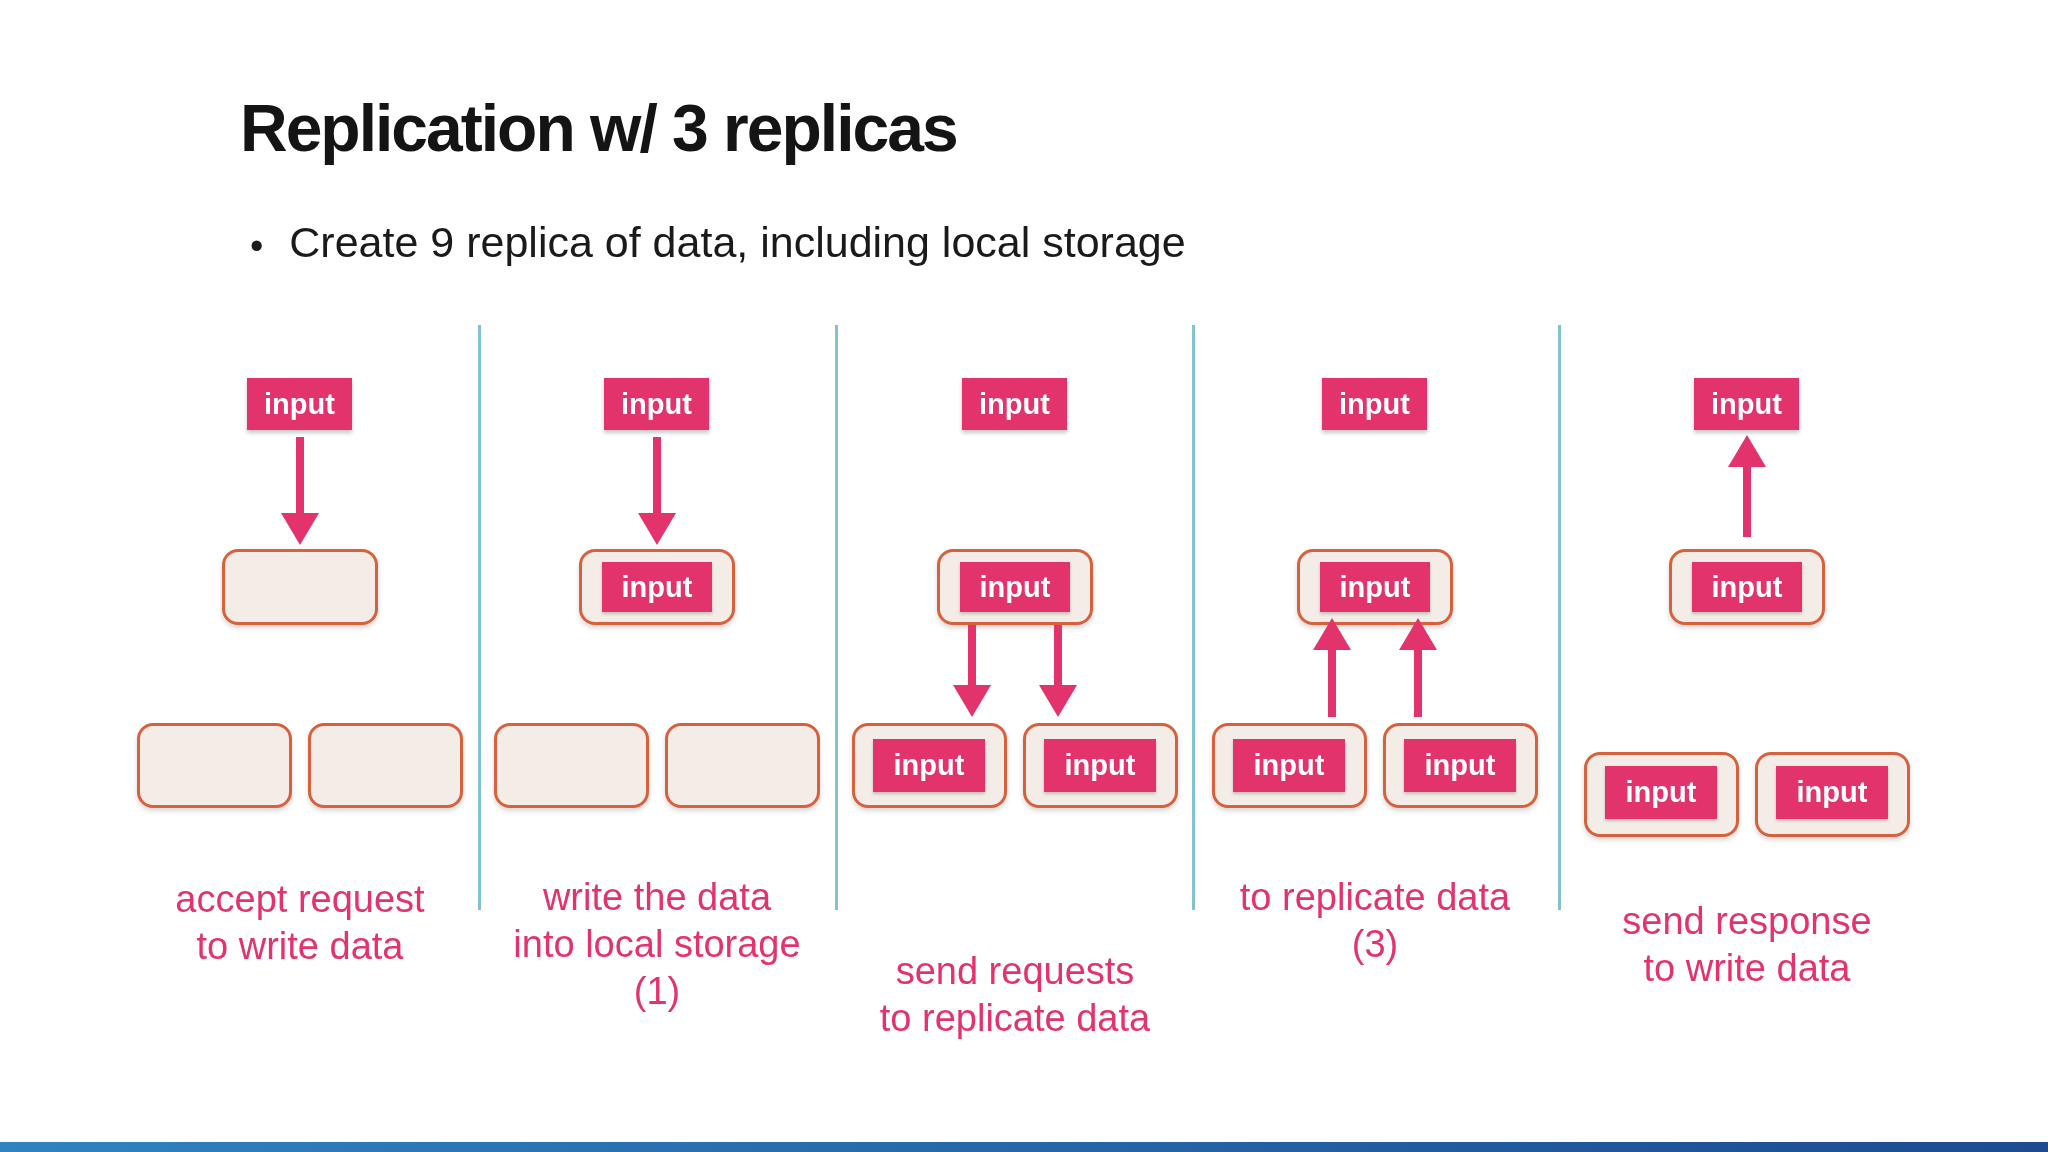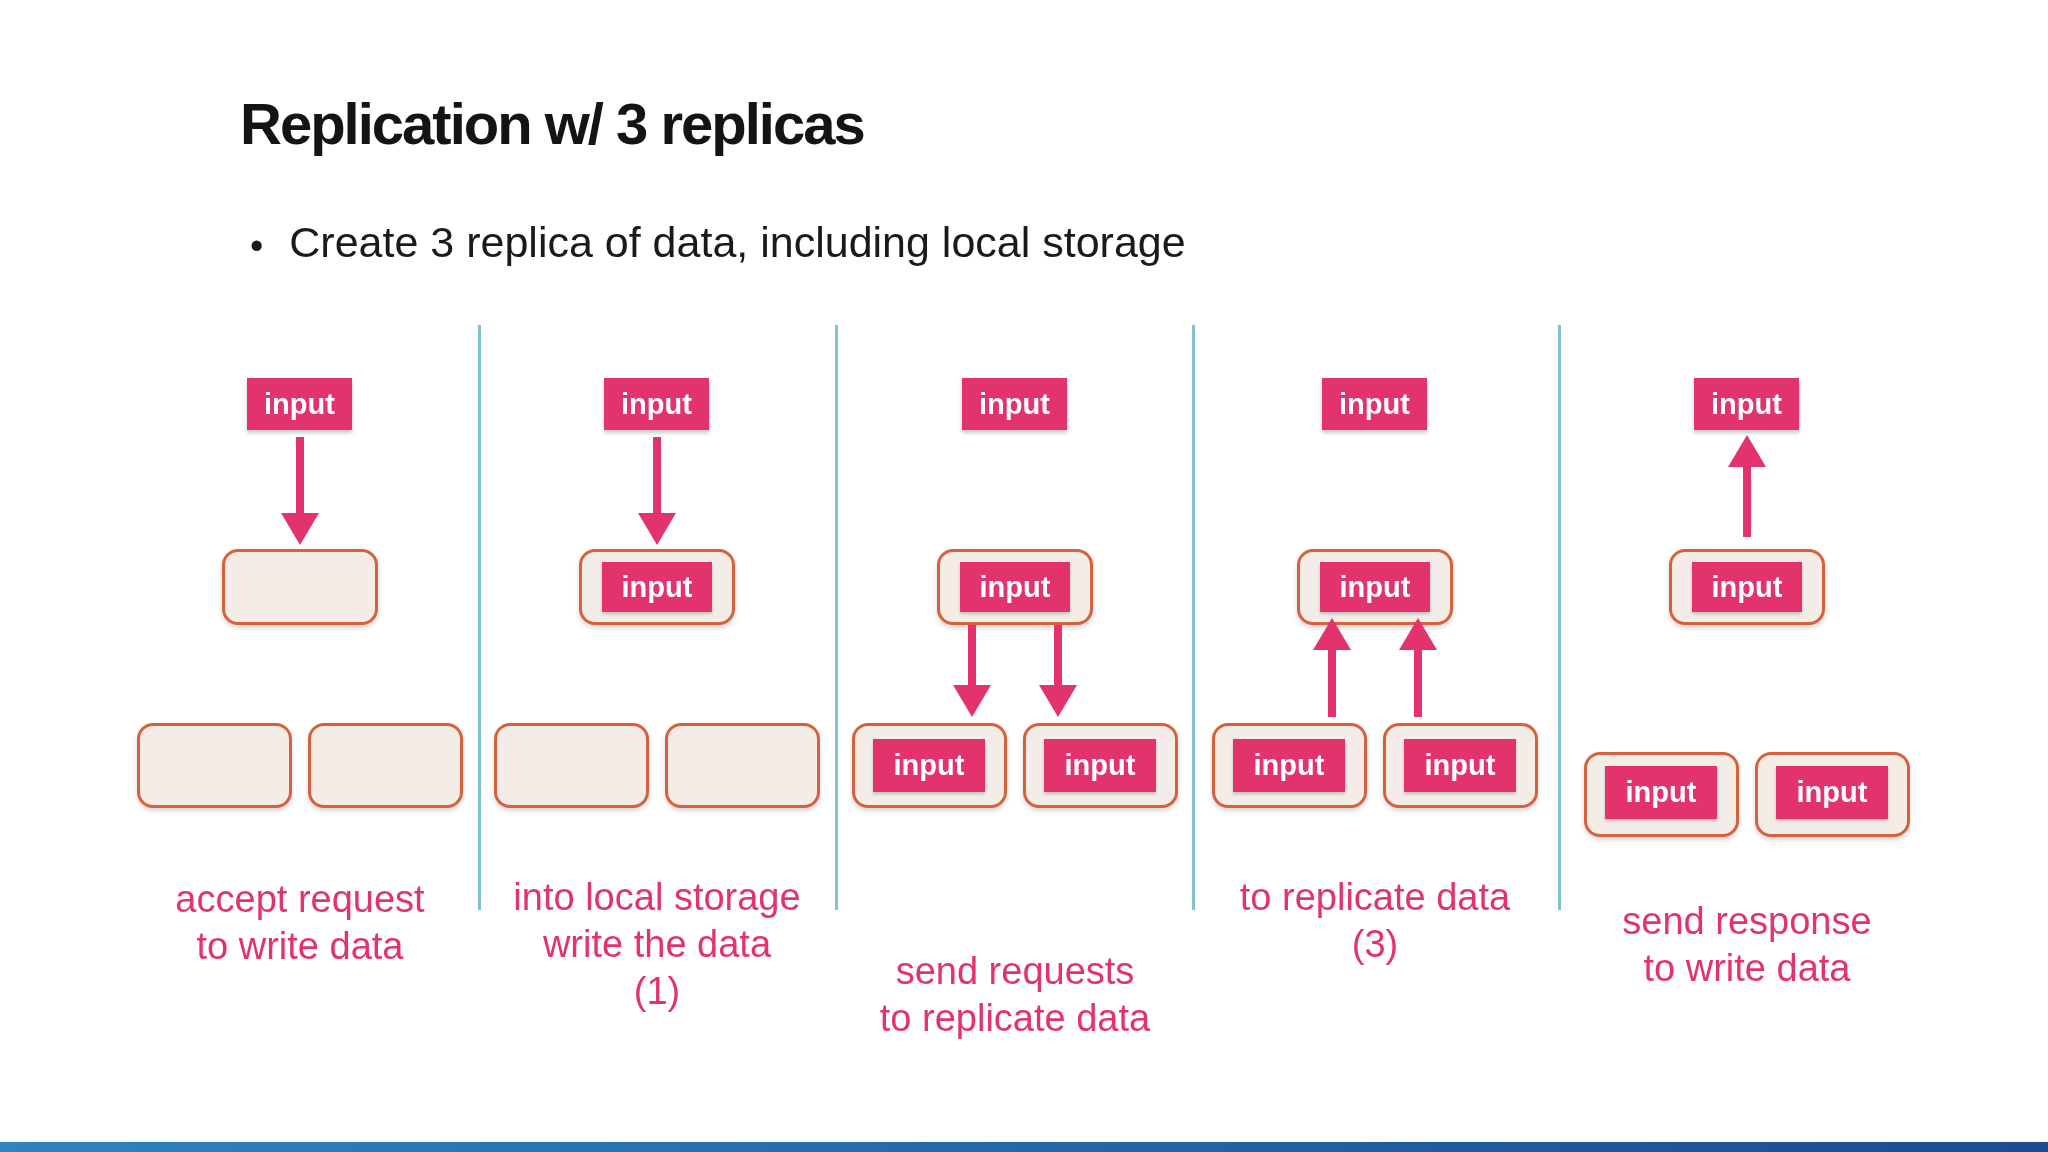--- a/index.html
+++ b/index.html
@@ -12,21 +12,21 @@
   html,body{margin:0;padding:0;background:#fff;}
   .slide{
     position:relative;
     width:2048px;height:1152px;
     background:#ffffff;
     overflow:hidden;
     font-family:"Liberation Sans", sans-serif;
   }
   .title{
     position:absolute;left:240px;top:90px;
-    font-size:58px;font-weight:bold;letter-spacing:-2px;
+    font-size:66px;font-weight:bold;letter-spacing:-2px;
     color:var(--ink);white-space:nowrap;
   }
   .bullet-row{
     position:absolute;left:250px;top:218px;
     display:flex;align-items:flex-start;
     font-size:43px;color:#1a1a1a;white-space:nowrap;
   }
   .bullet-dot{margin-right:26px;font-size:38px;line-height:56px;}
   .divider{
     position:absolute;top:325px;width:3px;height:585px;
@@ -84,21 +84,21 @@
 </style>
 </head>
 <body>
 
 <div class="slide">
 
   <div class="title">Replication w/ 3 replicas</div>
 
   <div class="bullet-row">
     <span class="bullet-dot">•</span>
-    <span>Create 3 replica of data, including local storage</span>
+    <span>Create 9 replica of data, including local storage</span>
   </div>
 
   <div class="divider" style="left:478px"></div>
   <div class="divider" style="left:835px"></div>
   <div class="divider" style="left:1192px"></div>
   <div class="divider" style="left:1558px"></div>
 
   <div>
     <div class="pink-box" style="left:247px;top:378px">
       <span>input</span>
@@ -124,22 +124,22 @@
       <div class="shaft" style="height:76px"></div>
       <div class="head-down"></div>
     </div>
     <div class="store-box mid" style="left:579px;top:549px"></div>
     <div class="inner-input inner-mid" style="left:602px;top:562px">
       <span>input</span>
     </div>
     <div class="store-box bot" style="left:494px;top:723px"></div>
     <div class="store-box bot" style="left:665px;top:723px"></div>
     <div class="caption" style="left:467px;top:874px">
+      <div>write the data</div>
       <div>into local storage</div>
-      <div>write the data</div>
       <div>(1)</div>
     </div>
   </div>
 
   <div>
     <div class="pink-box" style="left:962px;top:378px">
       <span>input</span>
     </div>
     <div class="store-box mid" style="left:937px;top:549px"></div>
     <div class="inner-input inner-mid" style="left:960px;top:562px">

